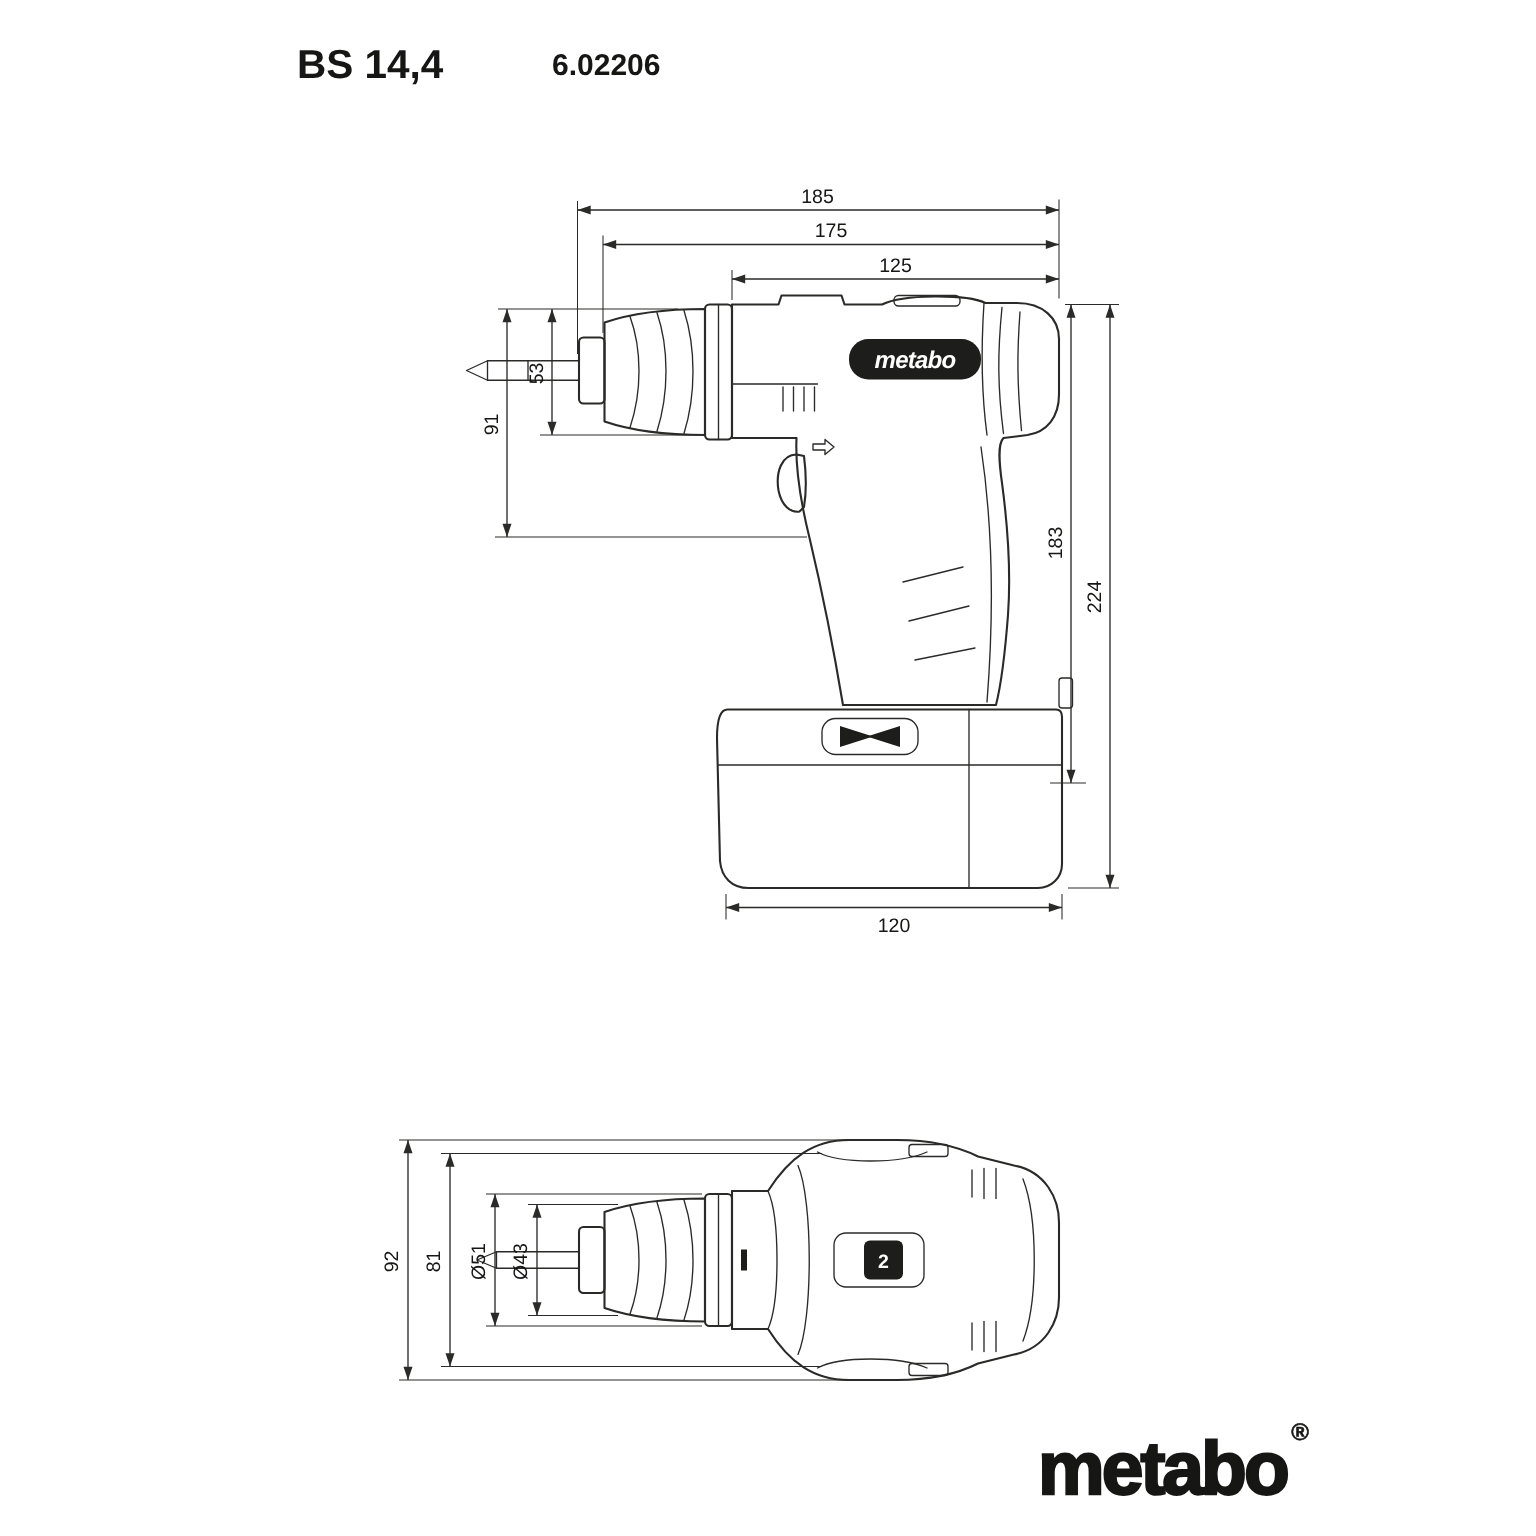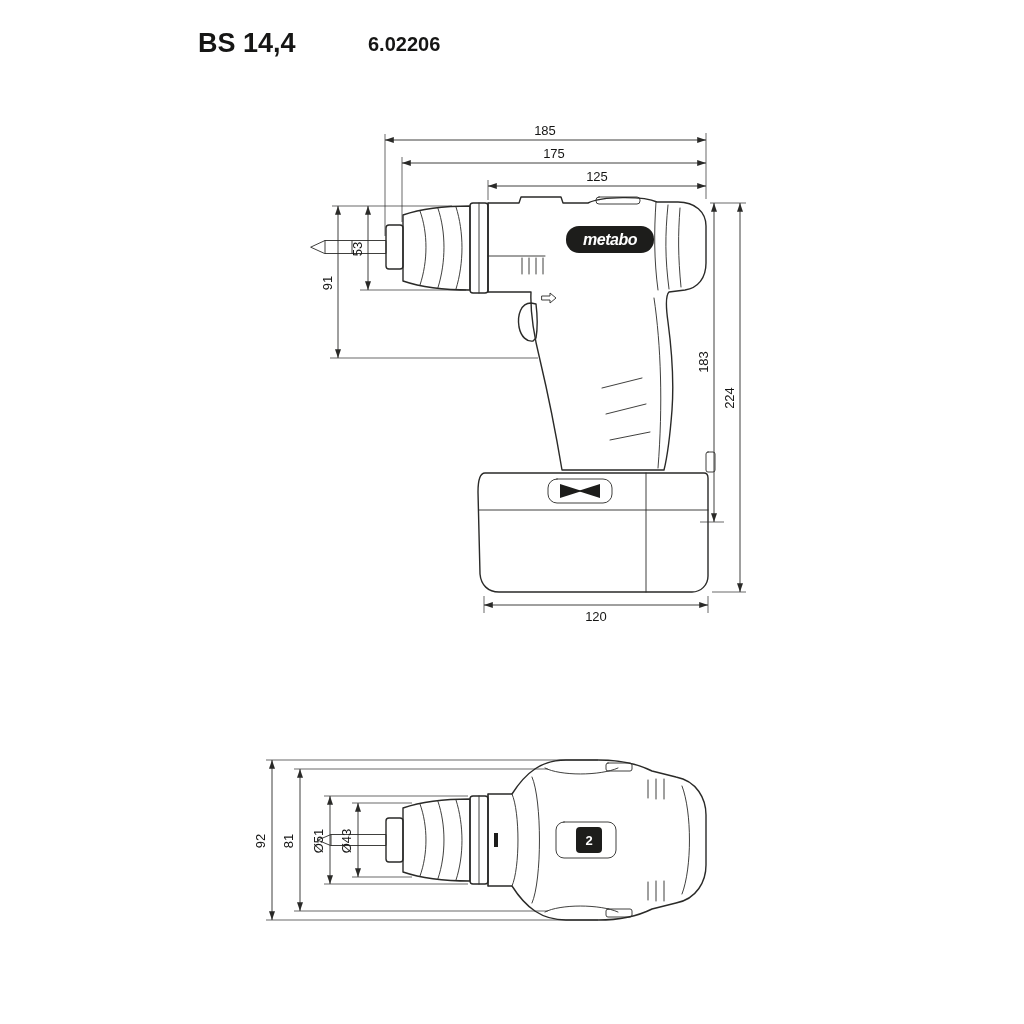--- a/index.html
+++ b/index.html
@@ -199,14 +199,15 @@
       </g>
       <g>
         <line class="ext" x1="352" y1="803" x2="412" y2="803"></line>
         <line class="ext" x1="352" y1="877" x2="412" y2="877"></line>
         <line class="dim" x1="358" y1="803" x2="358" y2="877" marker-start="url(#arr)" marker-end="url(#arr)"></line>
         <text class="dimtxt" x="351" y="841" text-anchor="middle" transform="rotate(-90 351 841)">Ø43</text>
       </g>
     </g>
   </svg>
 
+  <div class="logo"><span>metabo</span><sup>®</sup></div>
 
 </div>
 
 </body></html>

